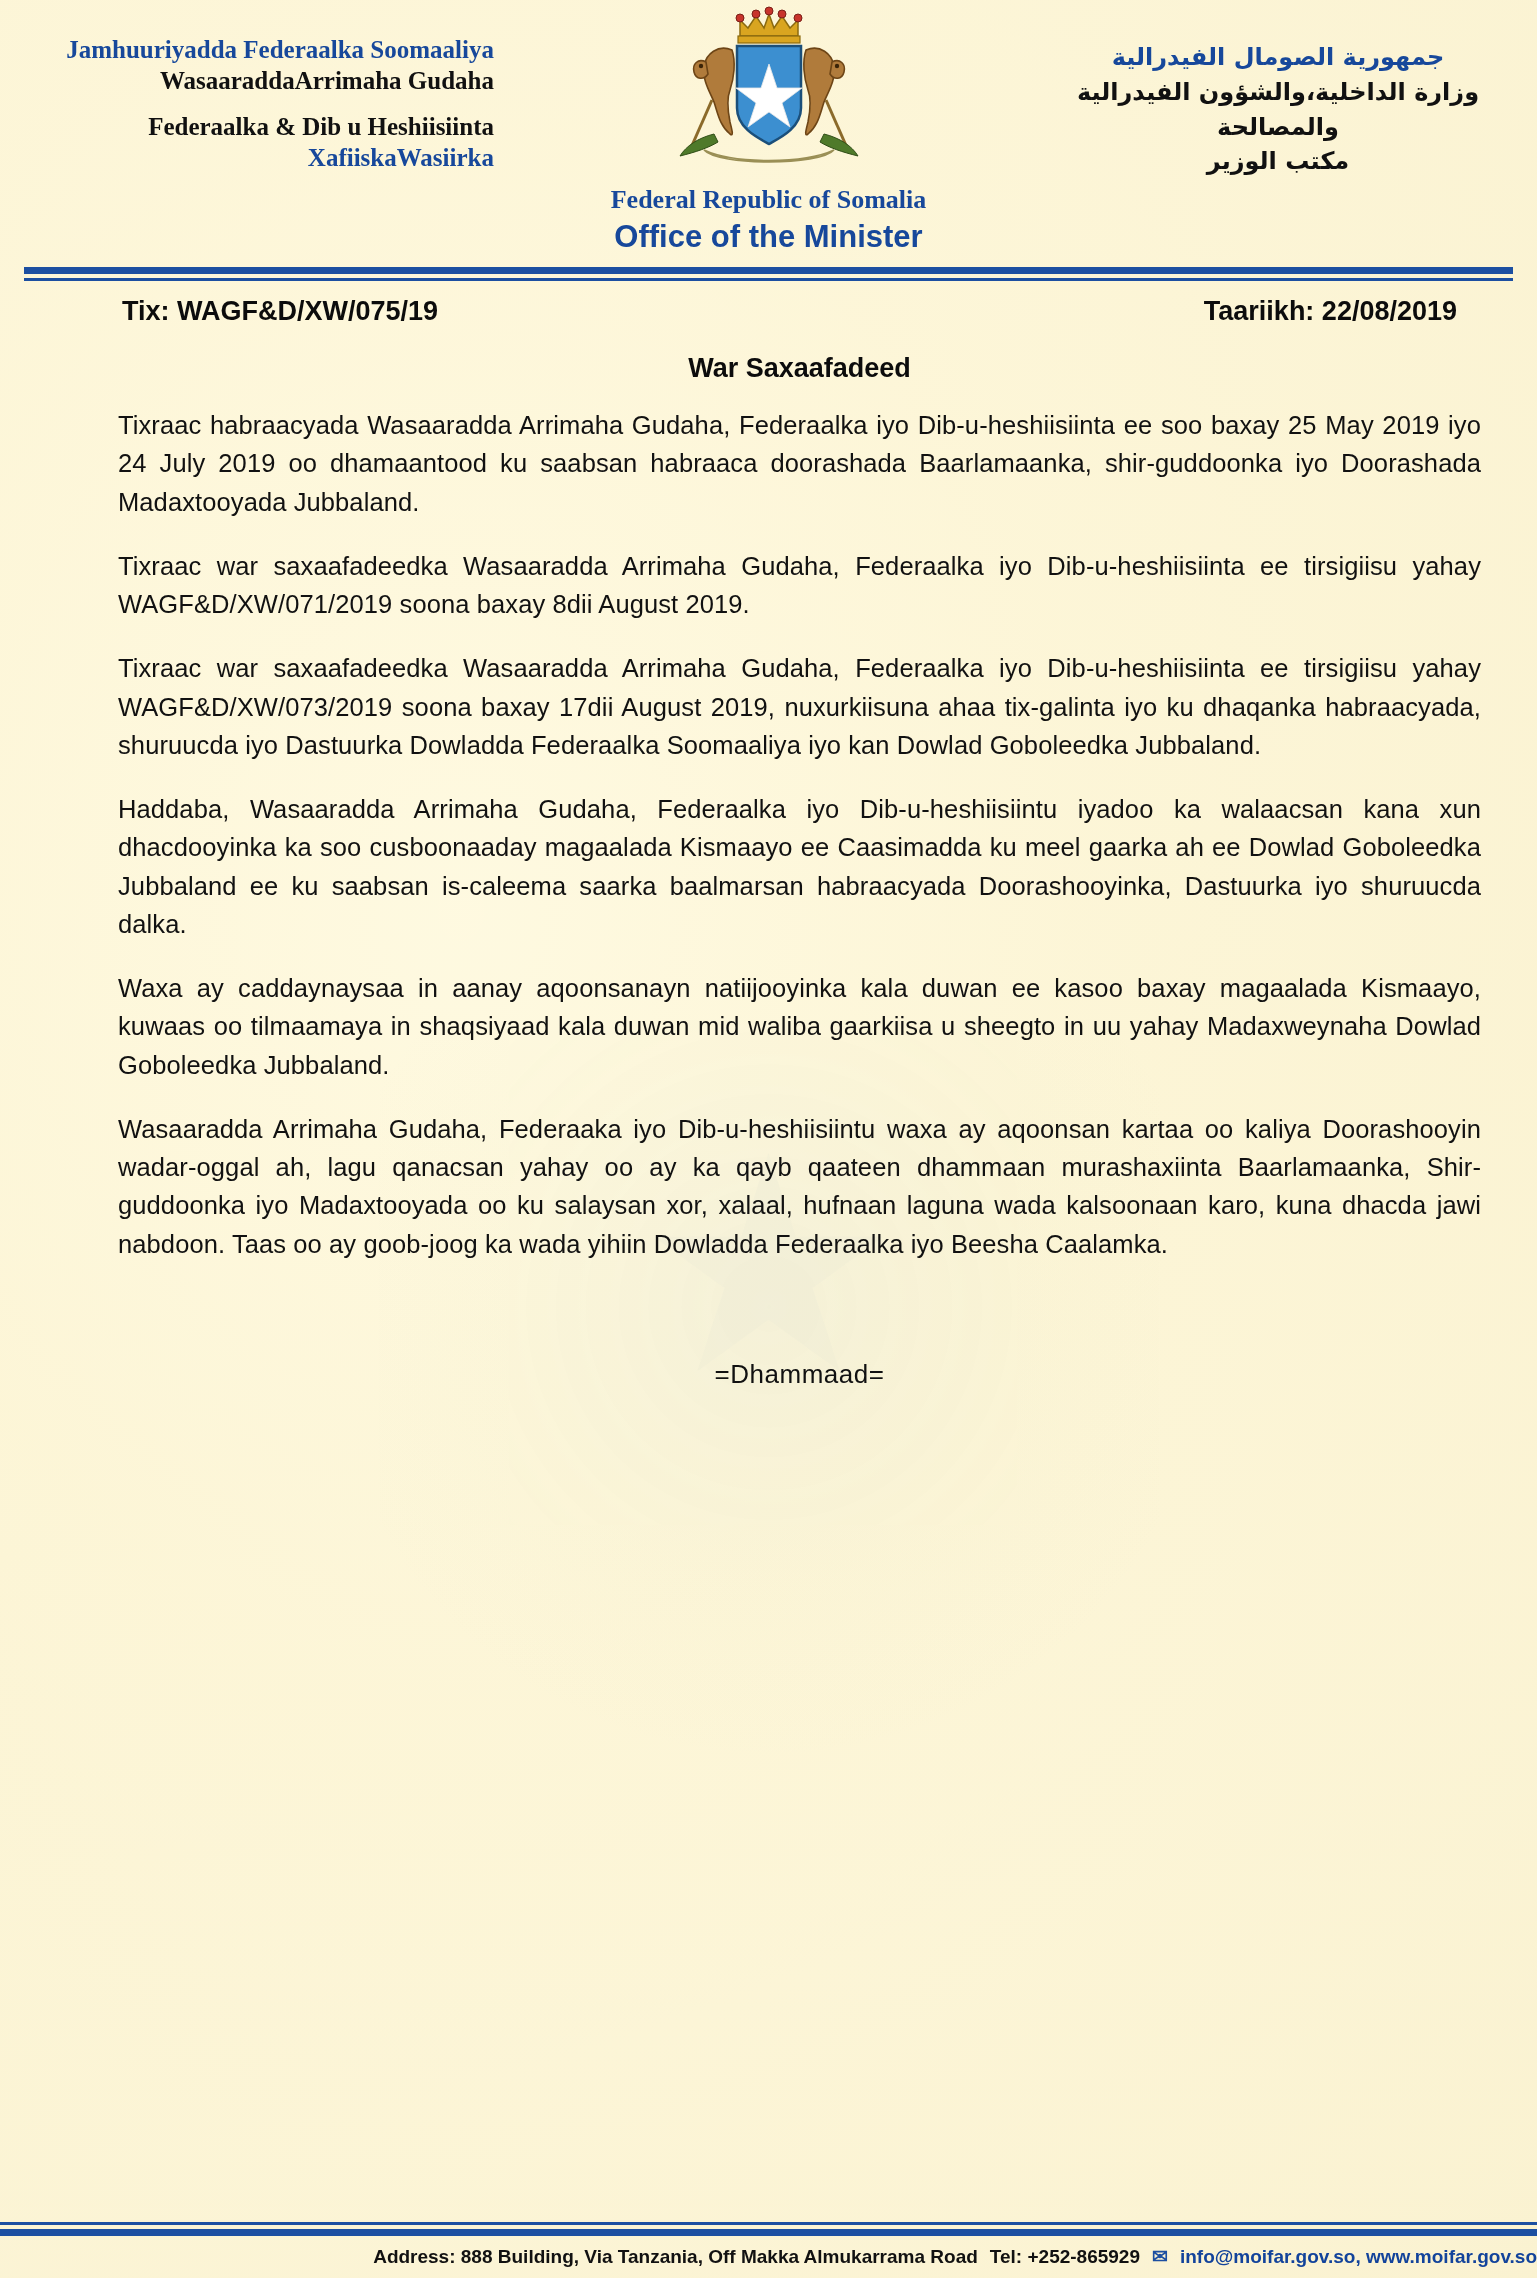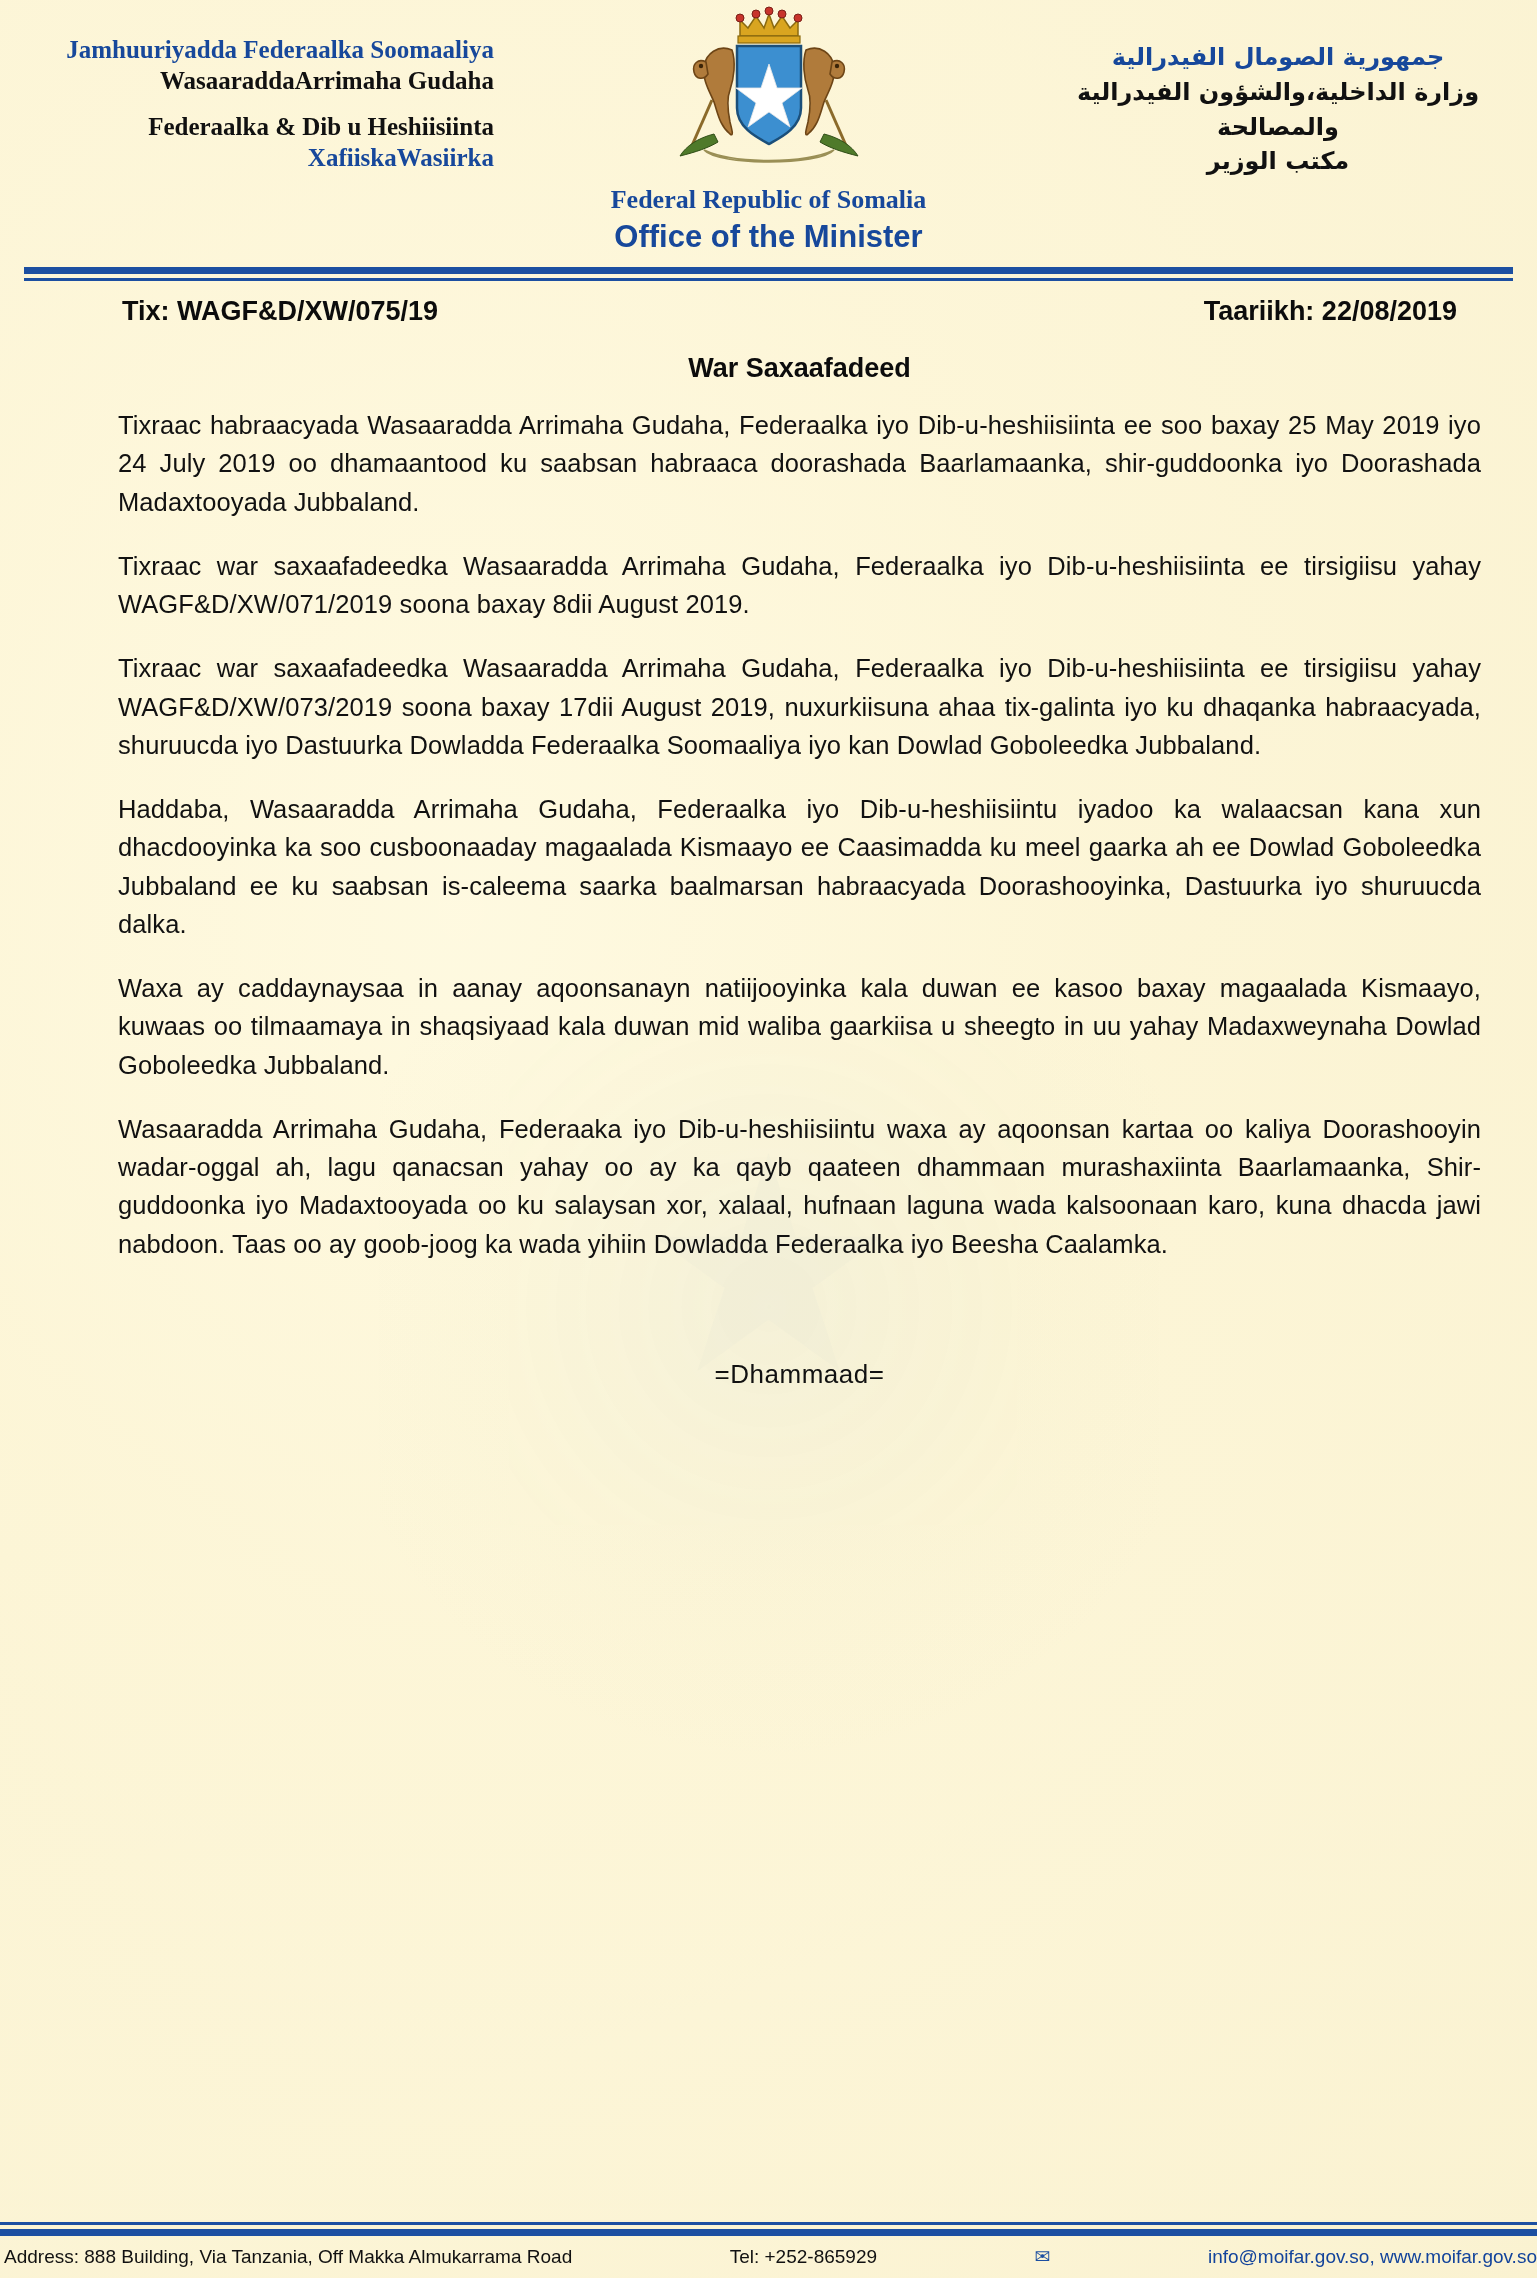--- a/index.html
+++ b/index.html
@@ -210,26 +210,26 @@
     background: #1c4fa1;
   }
   .footer .f-gap { height: 4px; }
   .footer .f-thick {
     height: 7px;
     background: #1c4fa1;
   }
   .footer .f-text {
     display: flex;
     align-items: center;
-    justify-content: space-between;
+    justify-content: flex-end;
     gap: 12px;
-    font-weight: normal;
+    font-weight: bold;
     font-size: 19px;
     color: #0c2f73;
-    padding: 9px 0 10px 4px;
+    padding: 9px 0 10px 16px;
     background: transparent;
   }
   .footer .f-text .addr { color: #111111; }
   .footer .f-text .mail-icon {
     display: inline-block;
     color: #1c4fa1;
     font-size: 19px;
   }
   .footer .f-text .email { color: #12439b; }
 </style>

